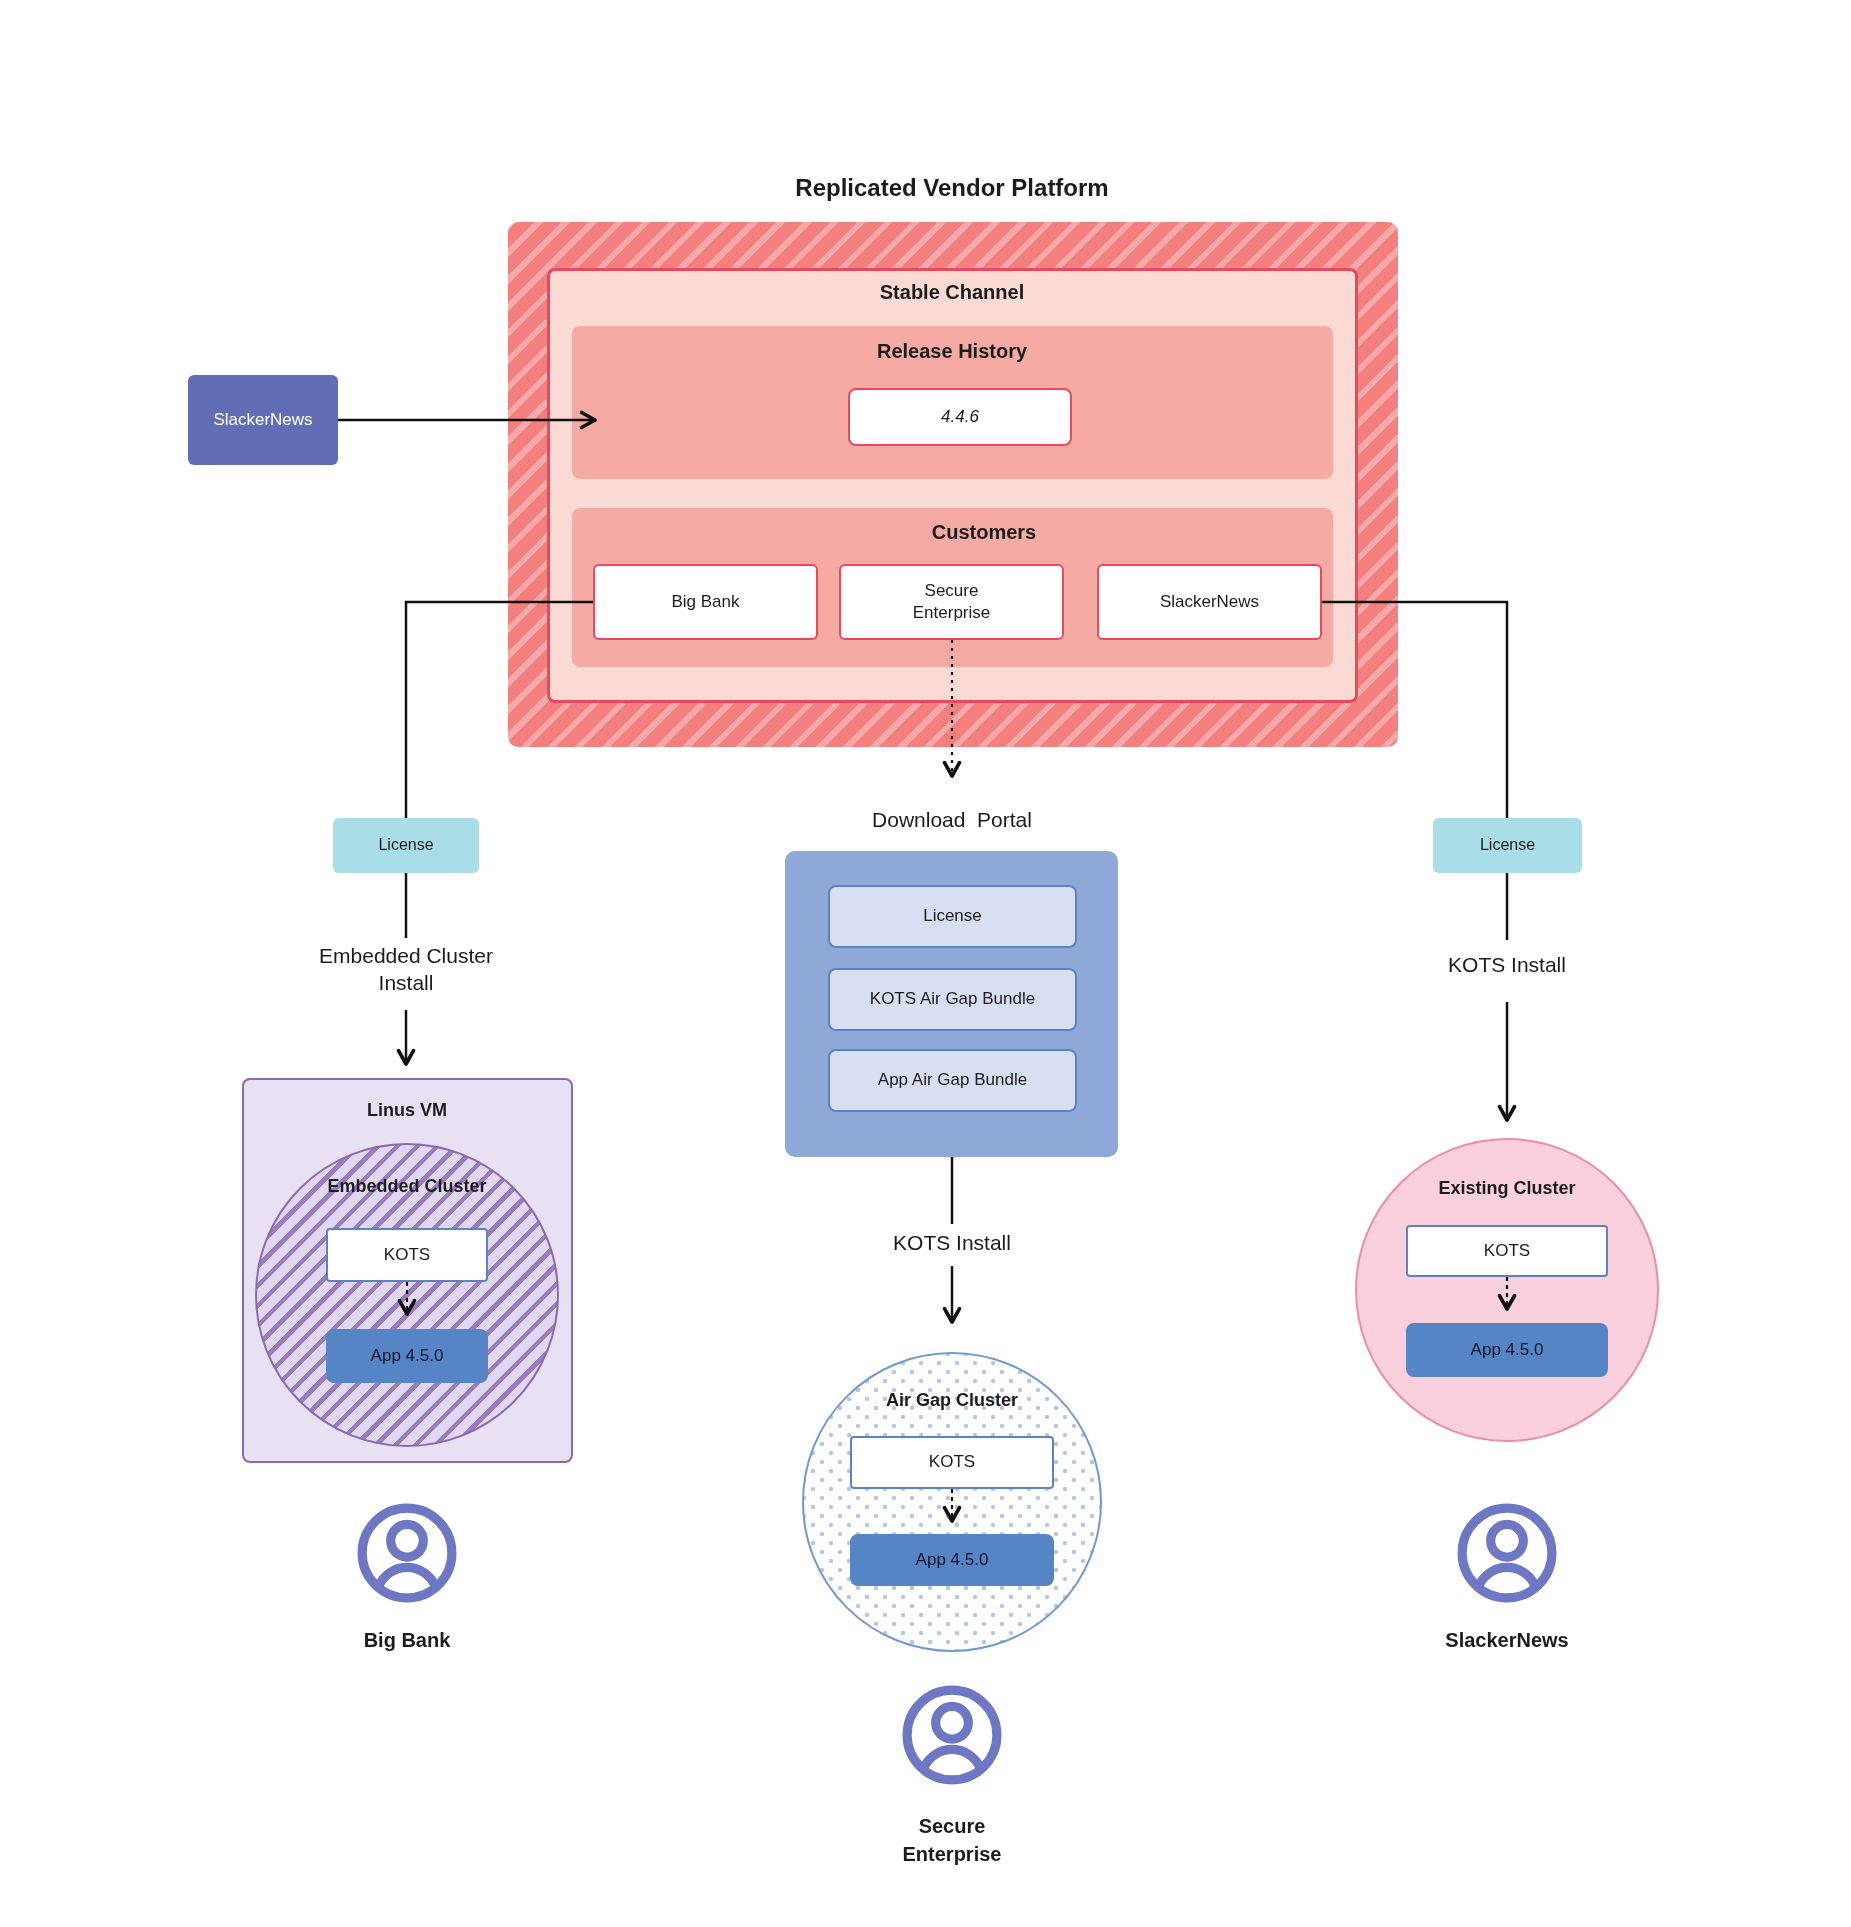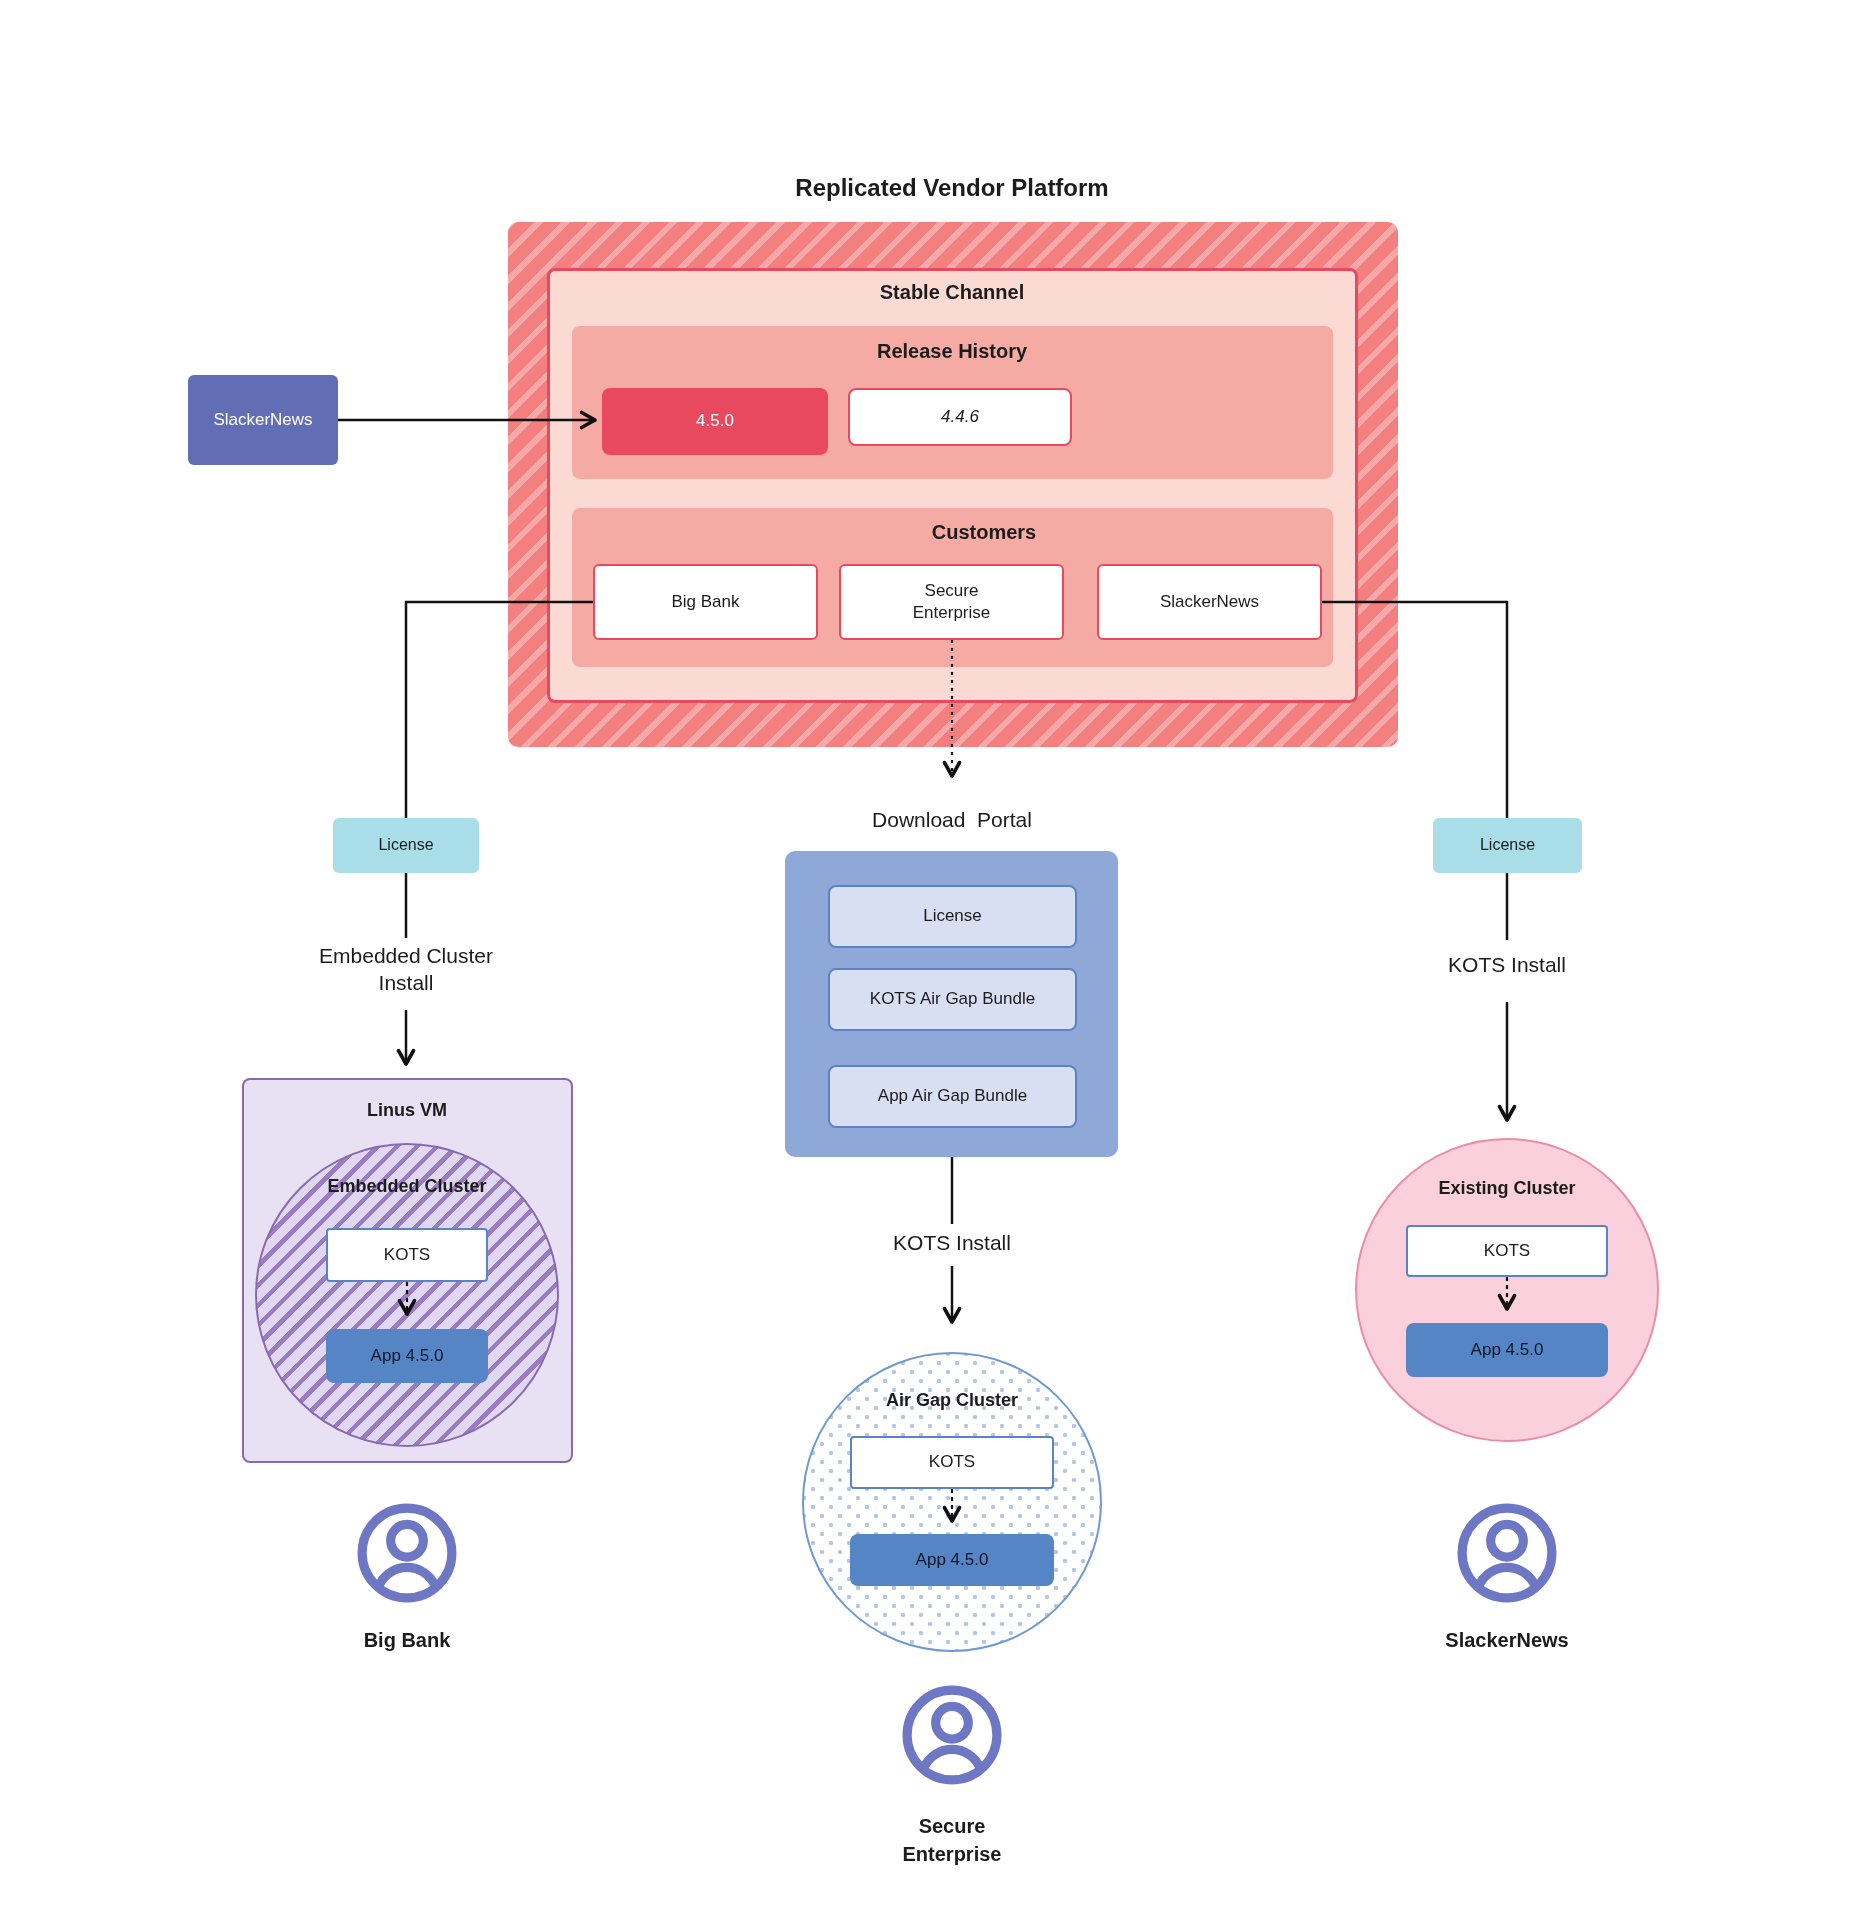--- a/index.html
+++ b/index.html
@@ -181,23 +181,20 @@
   </svg>
 
   <div class="label title" style="left:952px; top:174px;">Replicated Vendor Platform</div>
 
   <div class="label section-label" style="left:952px; top:281px;">Stable Channel</div>
 
   <div class="label section-label" style="left:952px; top:340px;">Release History</div>
 
   <div class="label section-label" style="left:984px; top:521px;">Customers</div>
 
-  <div class="abs cbox red-btn" style="left:602px; top:388px; width:226px; height:67px;">
-    <span>4.5.0</span>
-  </div>
   <div class="abs cbox white-red" style="left:848px; top:388px; width:224px; height:58px;font-style:italic;">
     <span>4.4.6</span>
   </div>
 
   <div class="abs cbox white-red" style="left:593px; top:564px; width:225px; height:76px; border-radius:6px;">
     <span>Big Bank</span>
   </div>
   <div class="abs cbox white-red" style="left:839px; top:564px; width:225px; height:76px; border-radius:6px;">
     <span class="narrow">Secure Enterprise</span>
   </div>
@@ -235,21 +232,21 @@
   <div class="label user-label" style="left:407px; top:1626px;">Big Bank</div>
 
   <div class="label flow-label-nowrap pre" style="left:952px; top:808px;">Download  Portal</div>
 
   <div class="abs cbox portal-item" style="left:828px; top:885px; width:249px; height:63px;">
     <span>License</span>
   </div>
   <div class="abs cbox portal-item" style="left:828px; top:968px; width:249px; height:63px;">
     <span>KOTS Air Gap Bundle</span>
   </div>
-  <div class="abs cbox portal-item" style="left:828px; top:1049px; width:249px; height:63px;margin-top:16px;">
+  <div class="abs cbox portal-item" style="left:828px; top:1049px; width:249px; height:63px;">
     <span>App Air Gap Bundle</span>
   </div>
 
   <div class="label flow-label-nowrap" style="left:952px; top:1231px;">KOTS Install</div>
 
   <div class="label cluster-label" style="left:952px; top:1390px;">Air Gap Cluster</div>
 
   <div class="abs cbox white-blue" style="left:850px; top:1436px; width:204px; height:53px;">
     <span>KOTS</span>
   </div>

